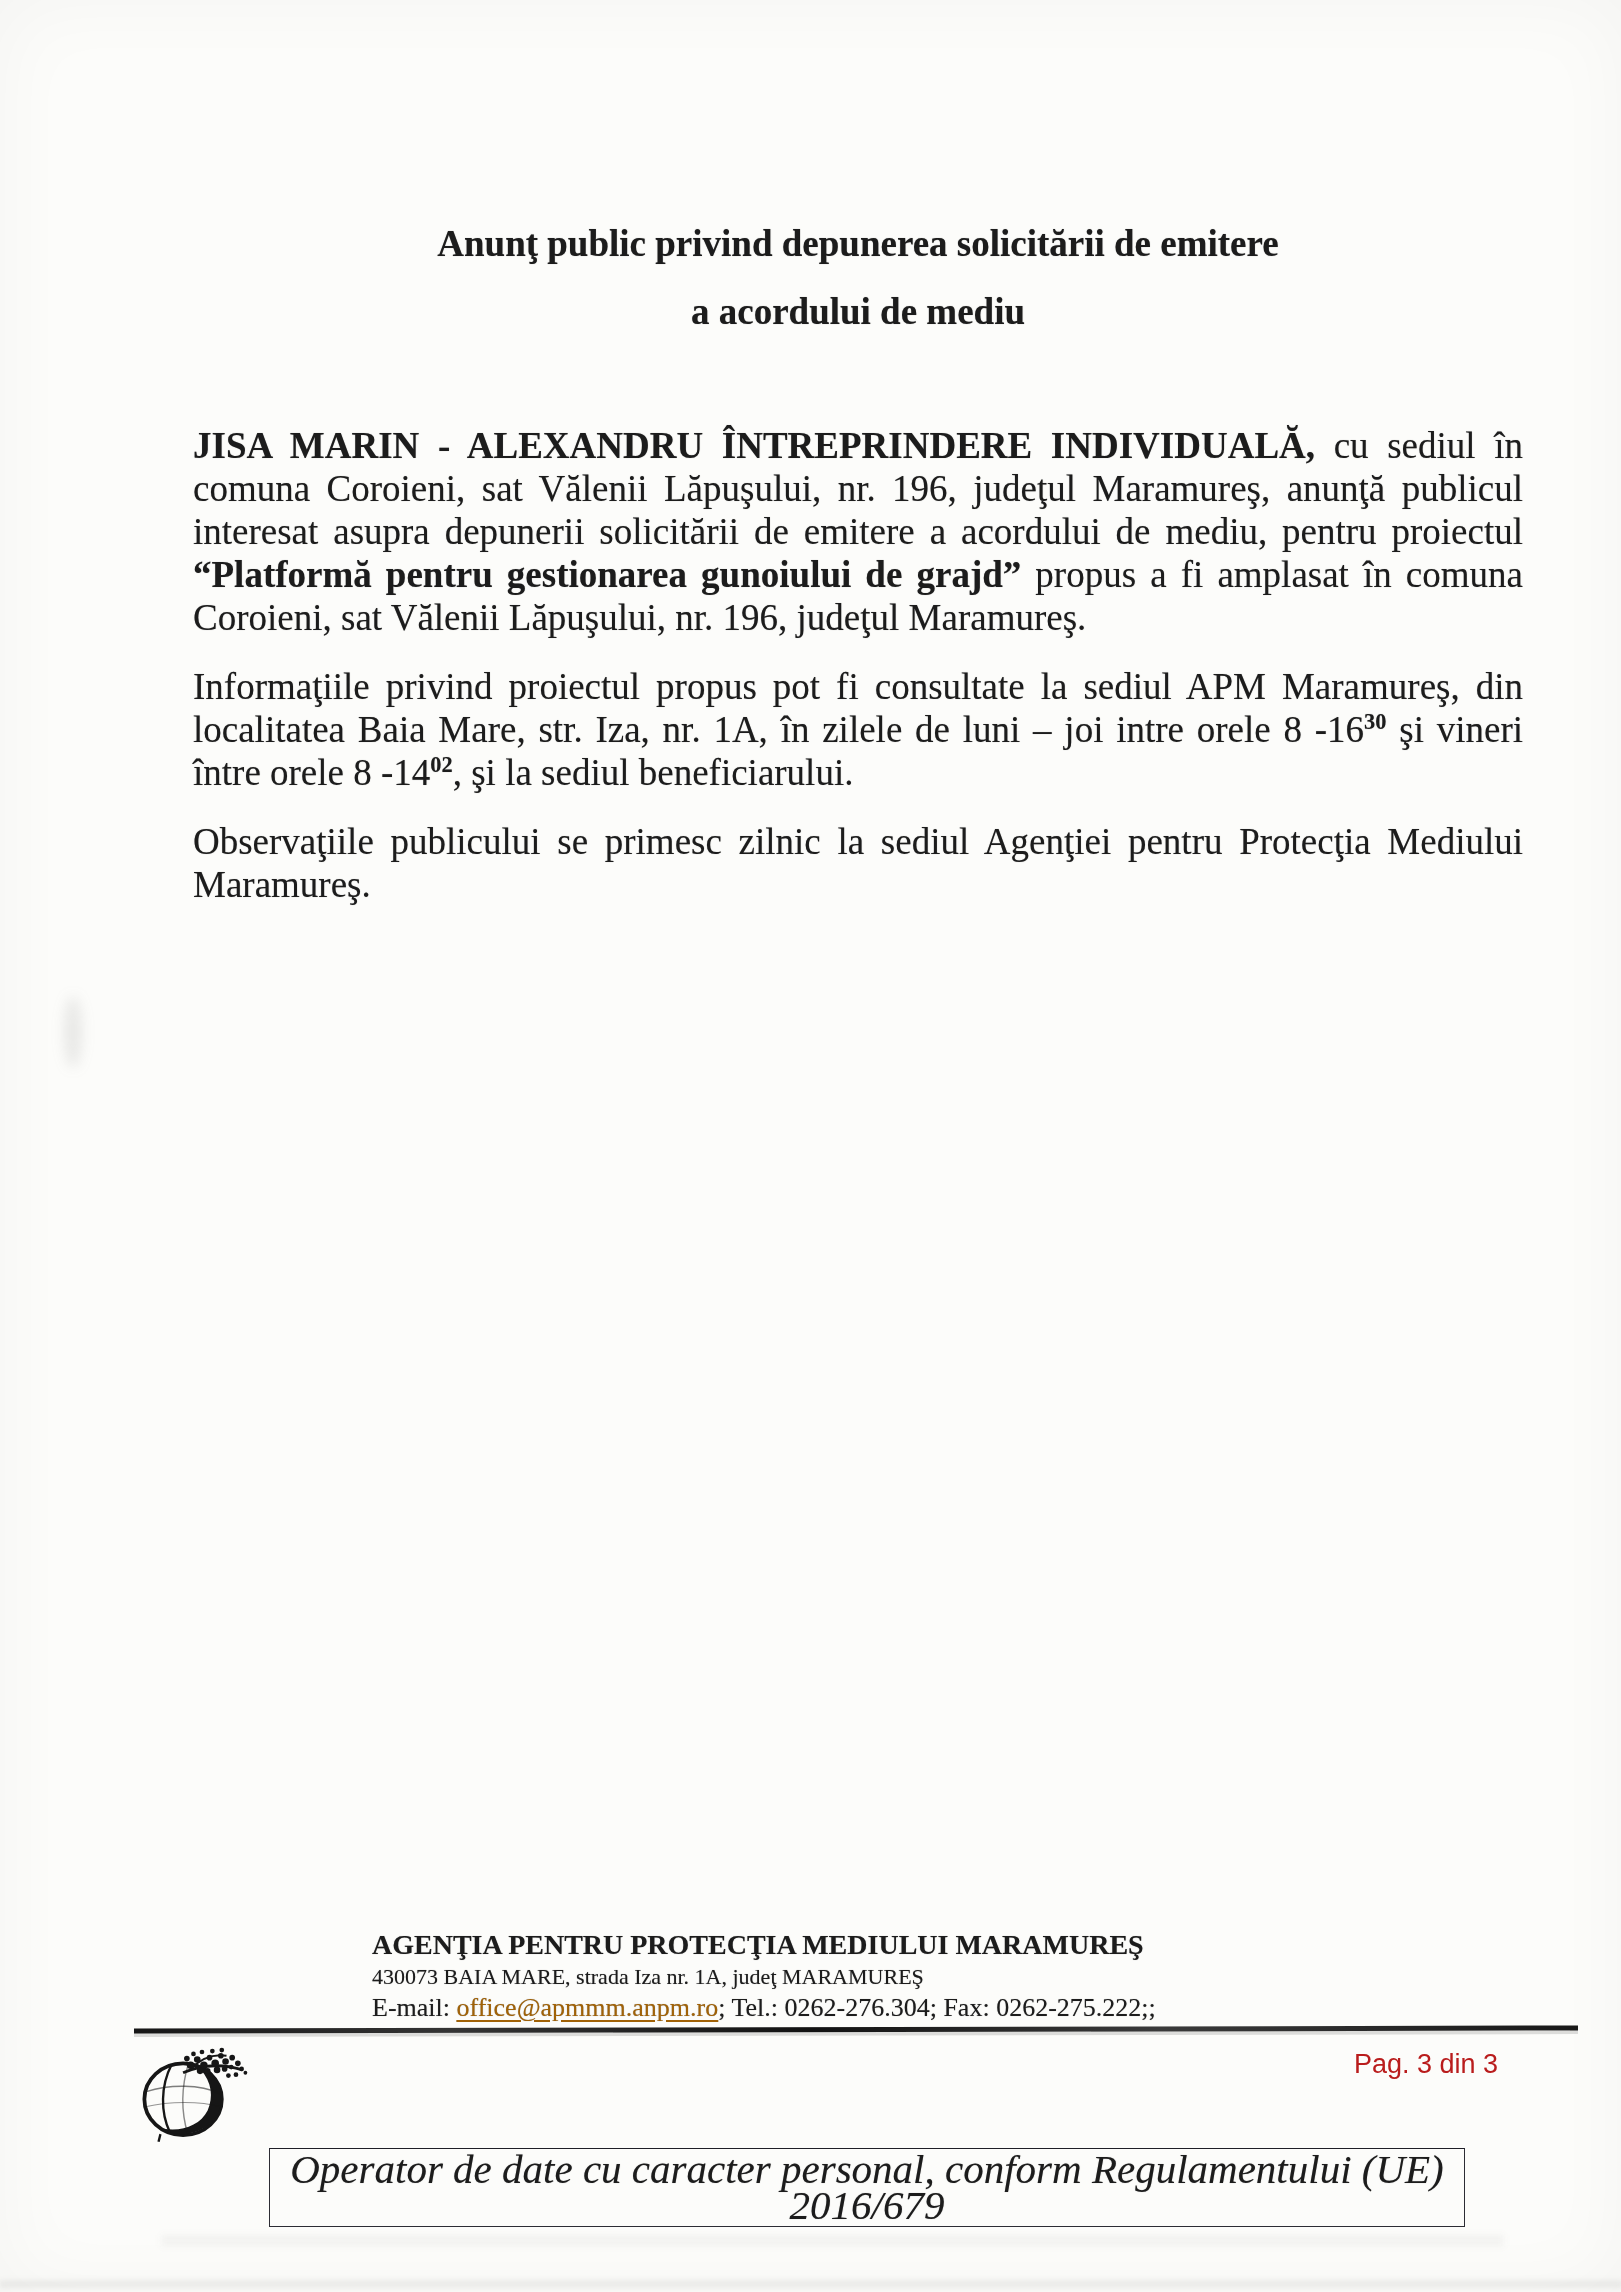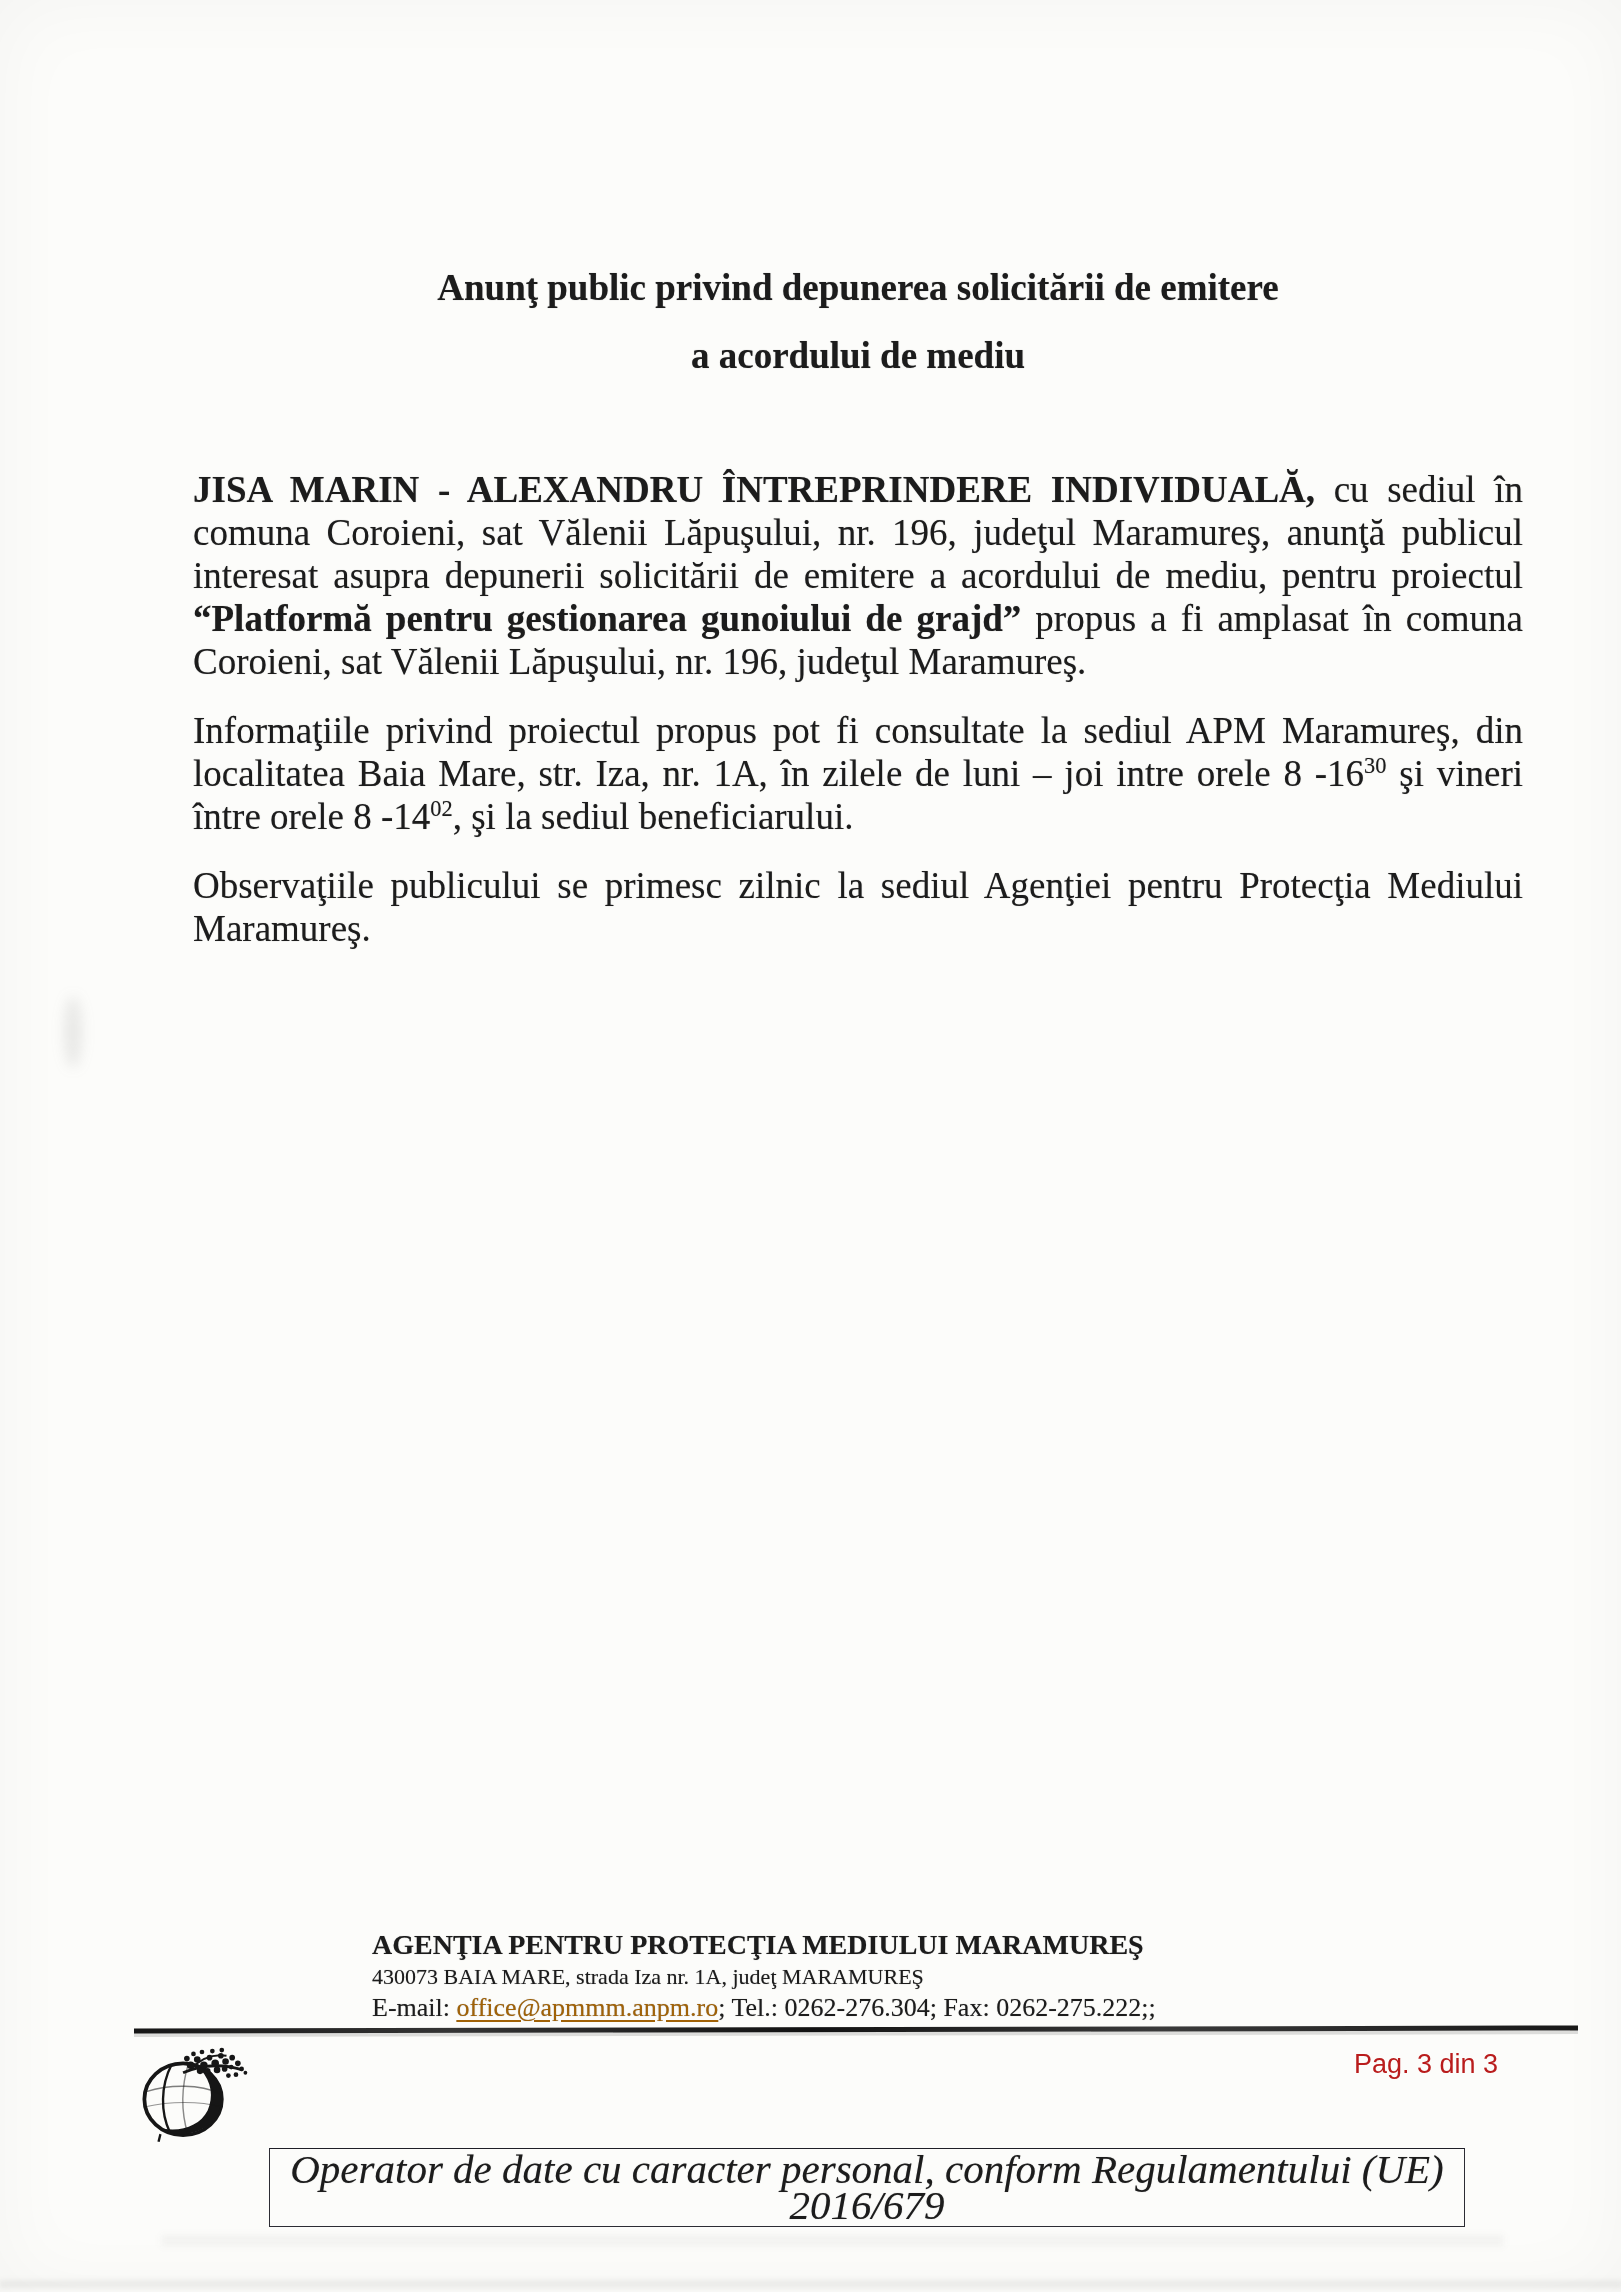--- a/index.html
+++ b/index.html
@@ -13,21 +13,20 @@
     font-family:"Liberation Serif","DejaVu Serif",serif;
     color:#1c1c1c;
     box-shadow: inset 0 0 81px rgba(0,0,0,0.035);
   }
 
   
   .content {
     position:absolute;
     left:193px; top:222px;
     width:1330px;
-    margin-top:44px;
   }
   .title-line {
     text-align:center;
     font-weight:bold;
     font-size:37px;
     line-height:43px;
     text-shadow:0 0 0.9px rgba(15,15,15,0.45);
   }
   .title-line2 { margin-top:25px; }
 
@@ -37,20 +36,21 @@
     line-height:43px;
     text-align:justify;
     text-shadow:0 0 0.9px rgba(15,15,15,0.4);
   }
   .para-first { margin-top:91px; }
   .b { font-weight:bold; }
   sup {
     font-size:22.4px;
     line-height:0;
     vertical-align:super;
+    font-weight:bold;
   }
 
   
   .rule {
     position:absolute;
     left:134px; top:2027px;
     width:1444px; height:4.5px;
     background:linear-gradient(90deg,#161616,#343434 22%,#121212 47%,#3a3a3a 71%,#181818);
     box-shadow:0 3.6px 0 rgba(40,40,40,0.15);
     transform:rotate(-0.12deg);

